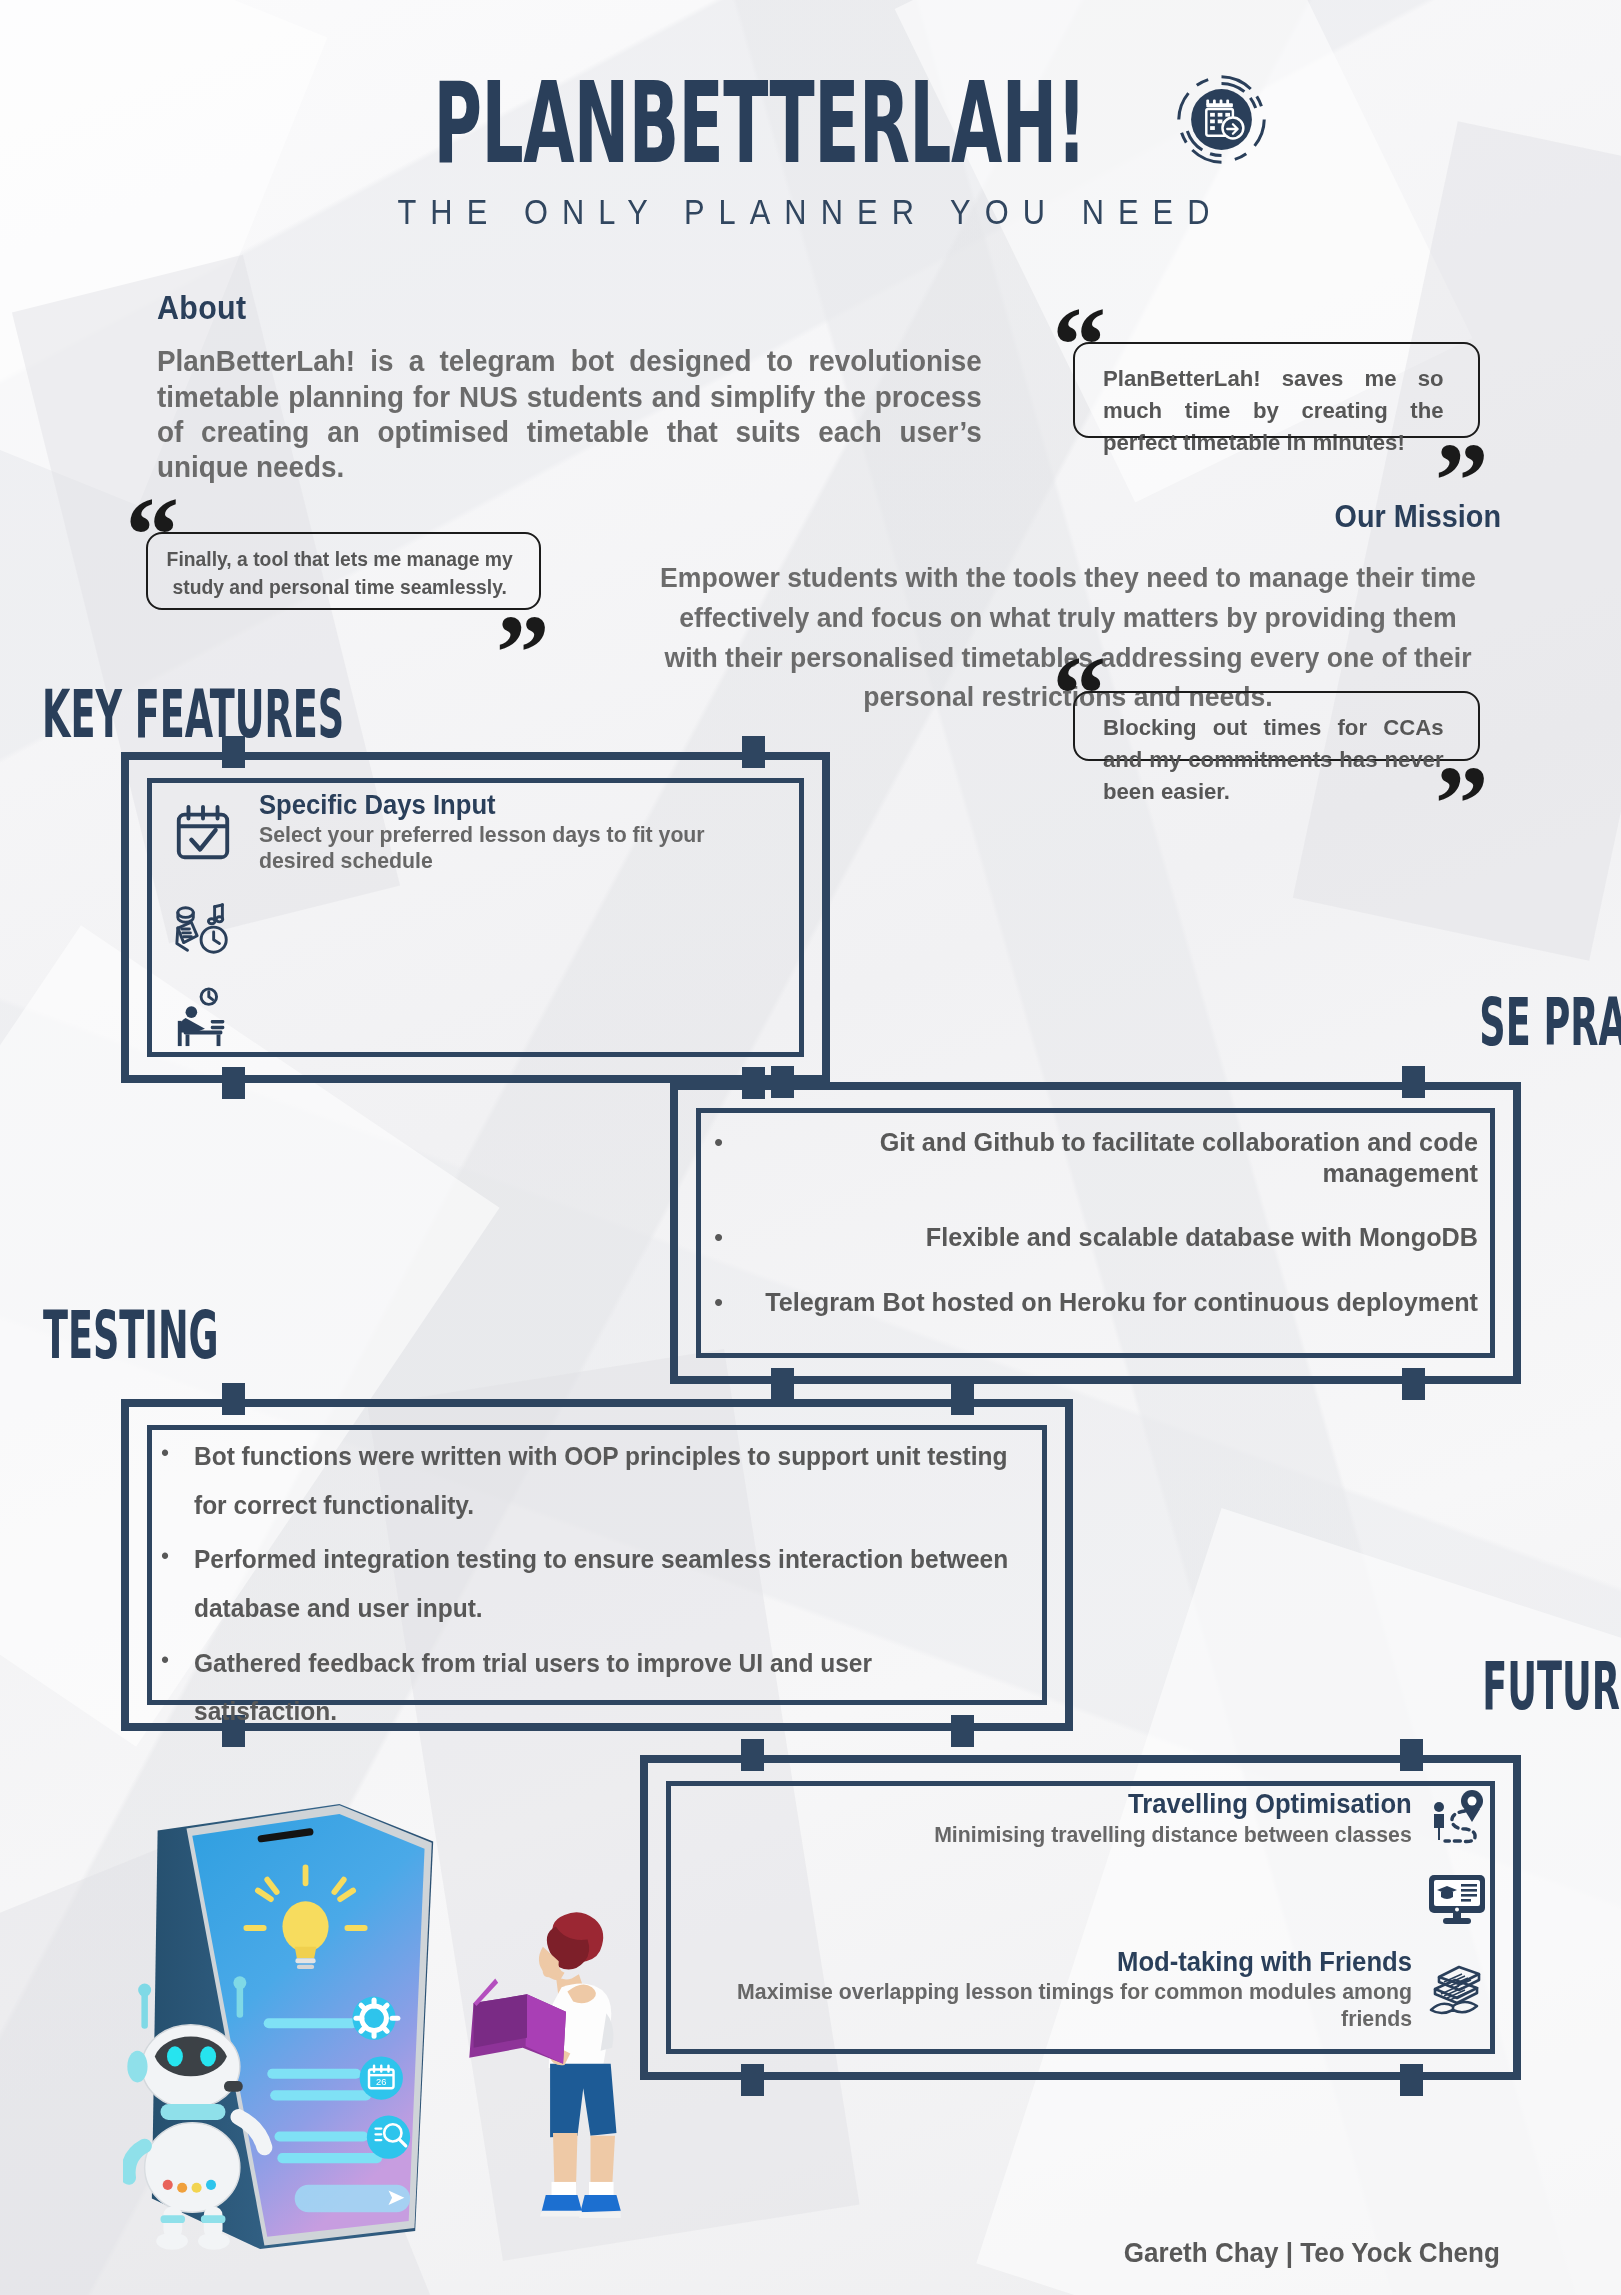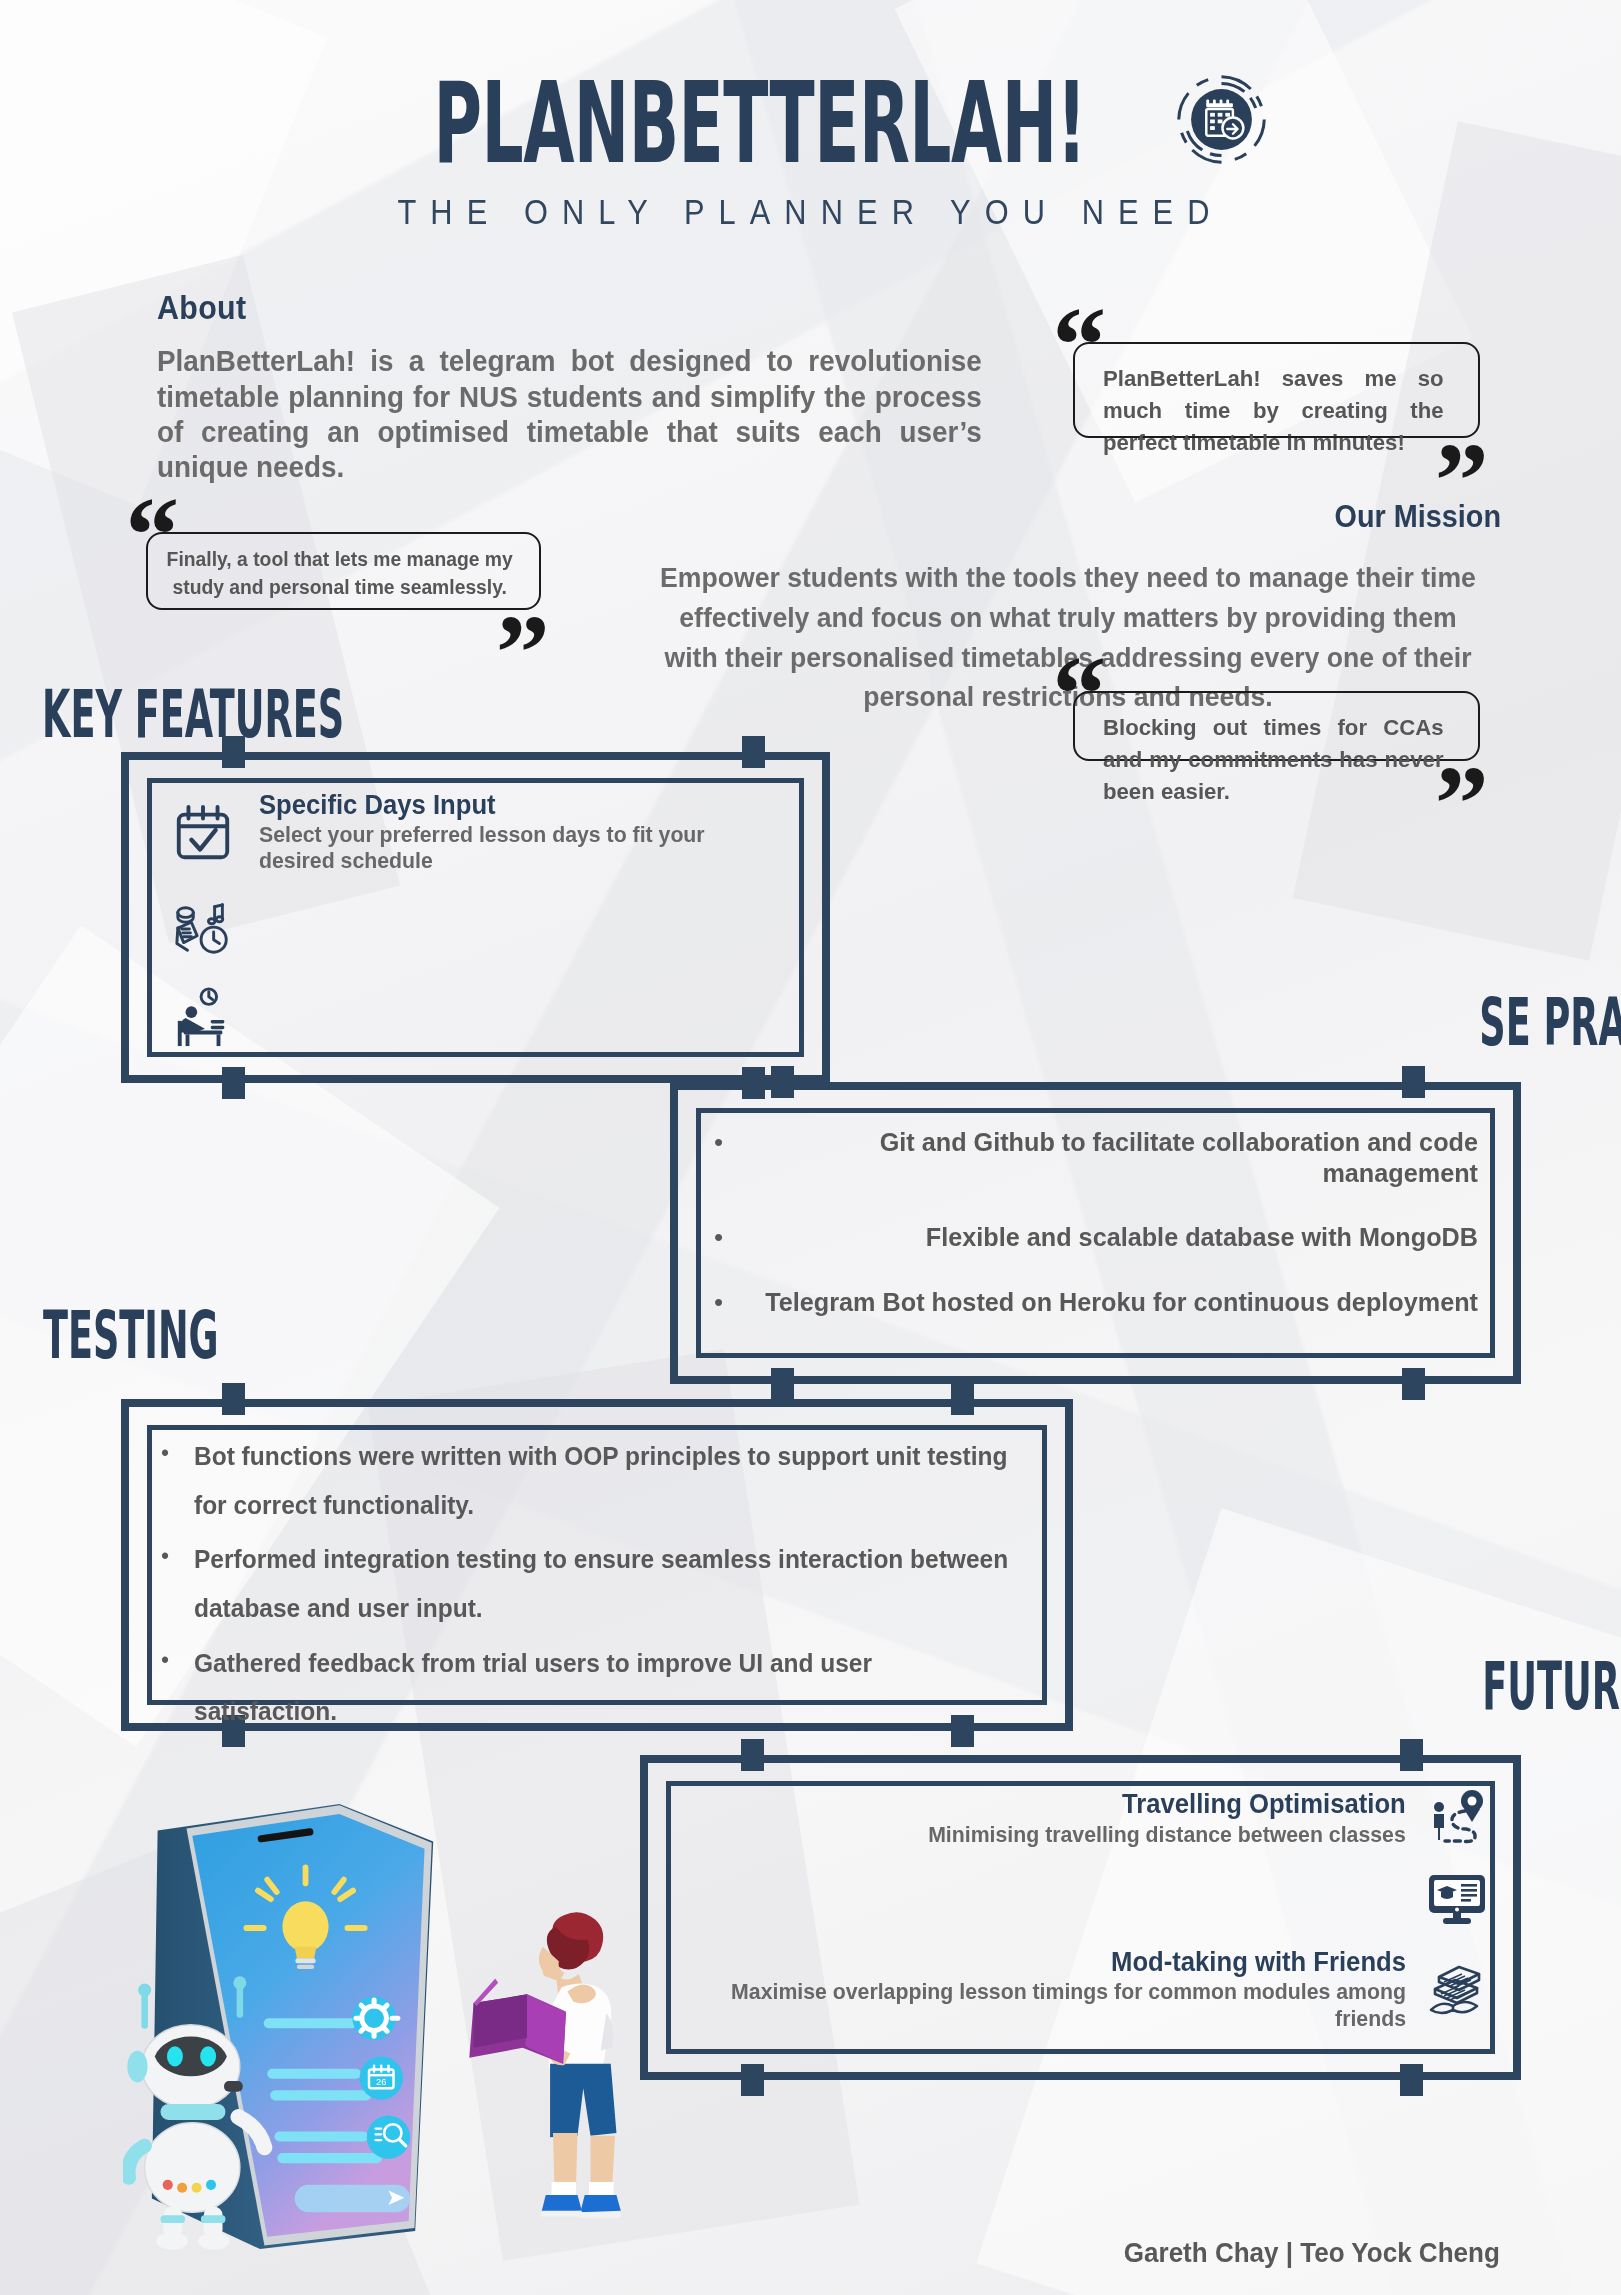--- a/index.html
+++ b/index.html
@@ -114,21 +114,21 @@
   #te-frame{left:121px;top:1399px;width:952px;height:332px;}
   #te-list{position:absolute;left:40px;right:35px;top:33px;}
   .te-row{display:flex;align-items:flex-start;margin-bottom:5.8px;}
   .te-bullet{width:33px;flex:0 0 auto;font-size:23px;color:#585858;line-height:1.9;}
   .te-text{flex:1;font-size:25px;font-weight:bold;color:#585858;line-height:1.95;
     font-family:"Liberation Sans Narrow","Liberation Sans",sans-serif;transform:scaleX(.98);transform-origin:left;}
 
   
   #fp-frame{left:640px;top:1755px;width:881px;height:325px;}
   #fp-list{position:absolute;left:43px;right:32px;top:32px;display:flex;flex-direction:column;gap:16px;}
-  .fp-row{display:flex;align-items:center;gap:19px;justify-content:flex-end;}
+  .fp-row{display:flex;align-items:center;gap:13px;justify-content:flex-end;}
   .fp-txt{text-align:right;}
   .fp-title{font-size:27px;font-weight:bold;color:#2a3f5a;line-height:1.15;
     font-family:"Liberation Sans Narrow","Liberation Sans",sans-serif;transform:scaleX(.95);transform-origin:right;}
   .fp-sub{font-size:22.4px;font-weight:bold;color:#676767;line-height:1.2;margin-top:1.4px;
     font-family:"Liberation Sans Narrow","Liberation Sans",sans-serif;transform:scaleX(.95);transform-origin:right;}
   .fp-ic{width:64px;height:64px;flex:0 0 auto;}
 
   
   #illus{position:absolute;left:123px;top:1798px;width:505px;height:462px;}
 

